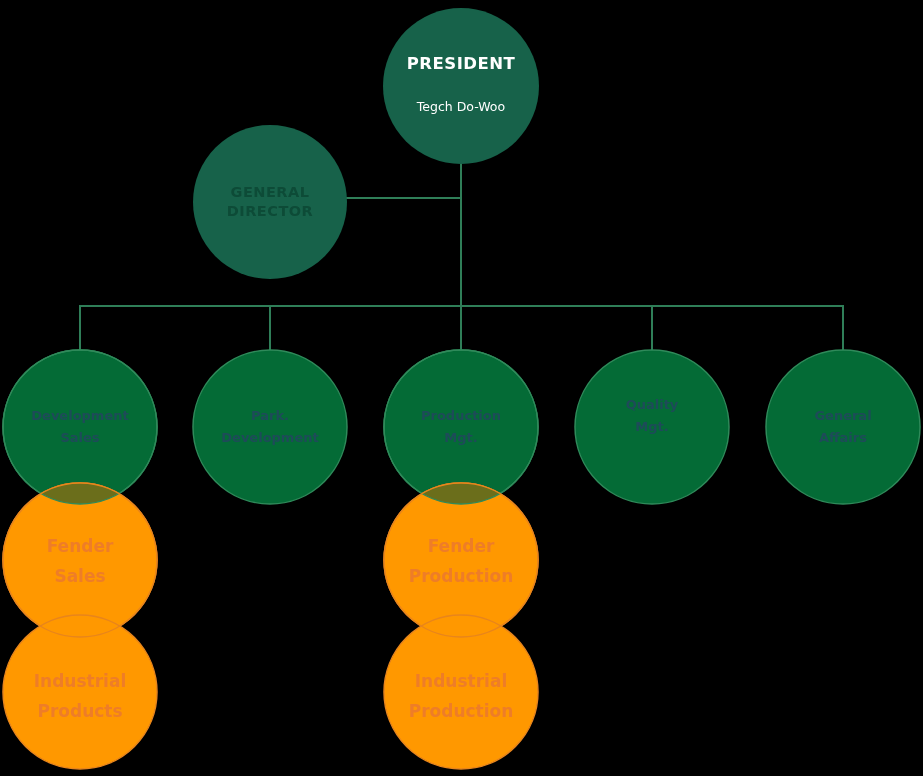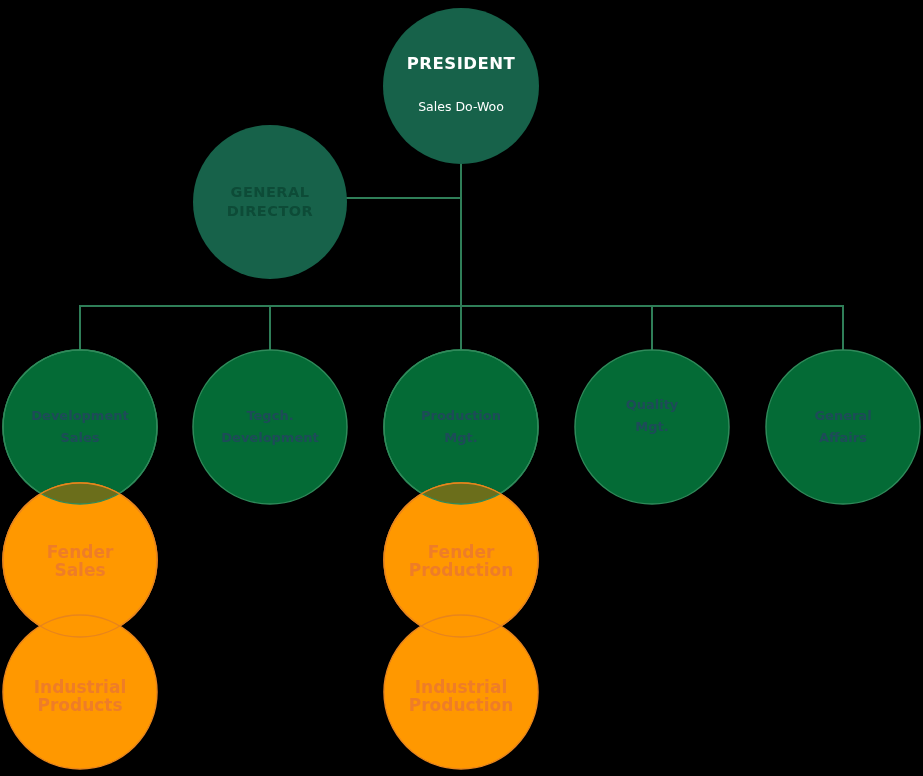--- a/index.html
+++ b/index.html
@@ -31,21 +31,21 @@
   }
   .dept-label {
     font-size: 13px;
     font-weight: bold;
     line-height: 22px;
     color: var(--dept_text);
   }
   .orange-label {
     font-size: 17px;
     font-weight: bold;
-    line-height: 18px;
+    line-height: 30px;
     color: var(--orange_text);
   }
   .gd-label {
     font-size: 14.5px;
     font-weight: bold;
     line-height: 19px;
     letter-spacing: 0.5px;
     color: var(--gd_text);
   }
   .president-label .title {
@@ -114,29 +114,29 @@
     <circle class="lens" cx="461" cy="560" r="77" clip-path="url(#clip-dept-3)"></circle>
 
     <circle class="ring-green" cx="80" cy="427" r="77"></circle>
     <circle class="ring-green" cx="461" cy="427" r="77"></circle>
     <circle class="ring-orange" cx="80" cy="560" r="77"></circle>
     <circle class="ring-orange" cx="461" cy="560" r="77"></circle>
   </svg>
 
   <div class="node-label president-label" style="left:461px; top:84px;">
     <span class="title">PRESIDENT</span>
-    <span class="name">Sales Do-Woo</span>
+    <span class="name">Tegch Do-Woo</span>
   </div>
 
   <div class="node-label gd-label" style="left:270px; top:202px;">GENERAL
 DIRECTOR</div>
 
   <div class="node-label dept-label" style="left:80px; top:427px;">Development
 Sales</div>
-  <div class="node-label dept-label" style="left:270px; top:427px;">Tegch.
+  <div class="node-label dept-label" style="left:270px; top:427px;">Park.
 Development</div>
   <div class="node-label dept-label" style="left:461px; top:427px;">Production
 Mgt.</div>
   <div class="node-label dept-label" style="left:652px; top:416px;">Quality
 Mgt.</div>
   <div class="node-label dept-label" style="left:843px; top:427px;">General
 Affairs</div>
 
   <div class="node-label orange-label" style="left:80px; top:561px;">Fender
 Sales</div>

